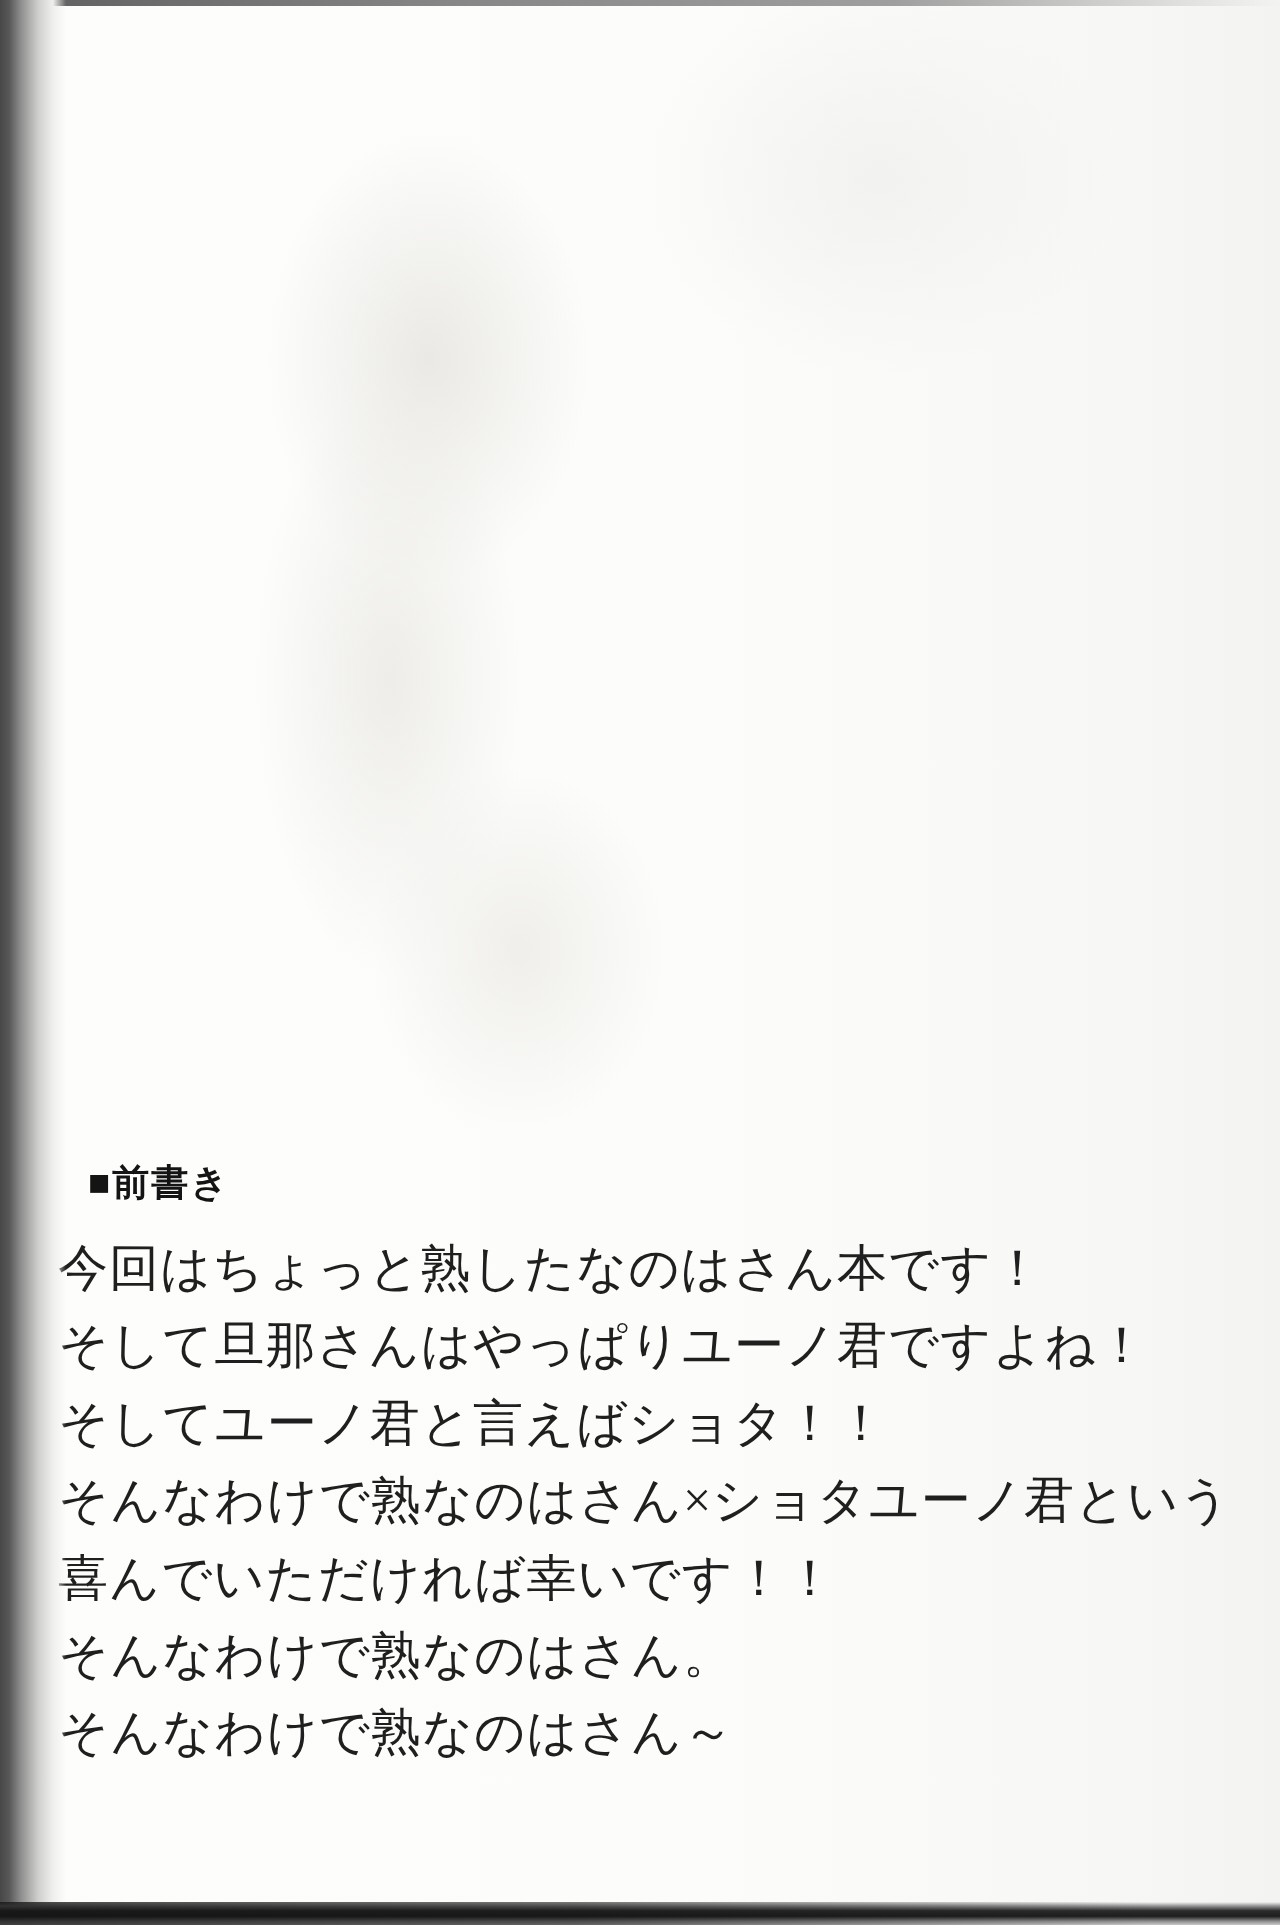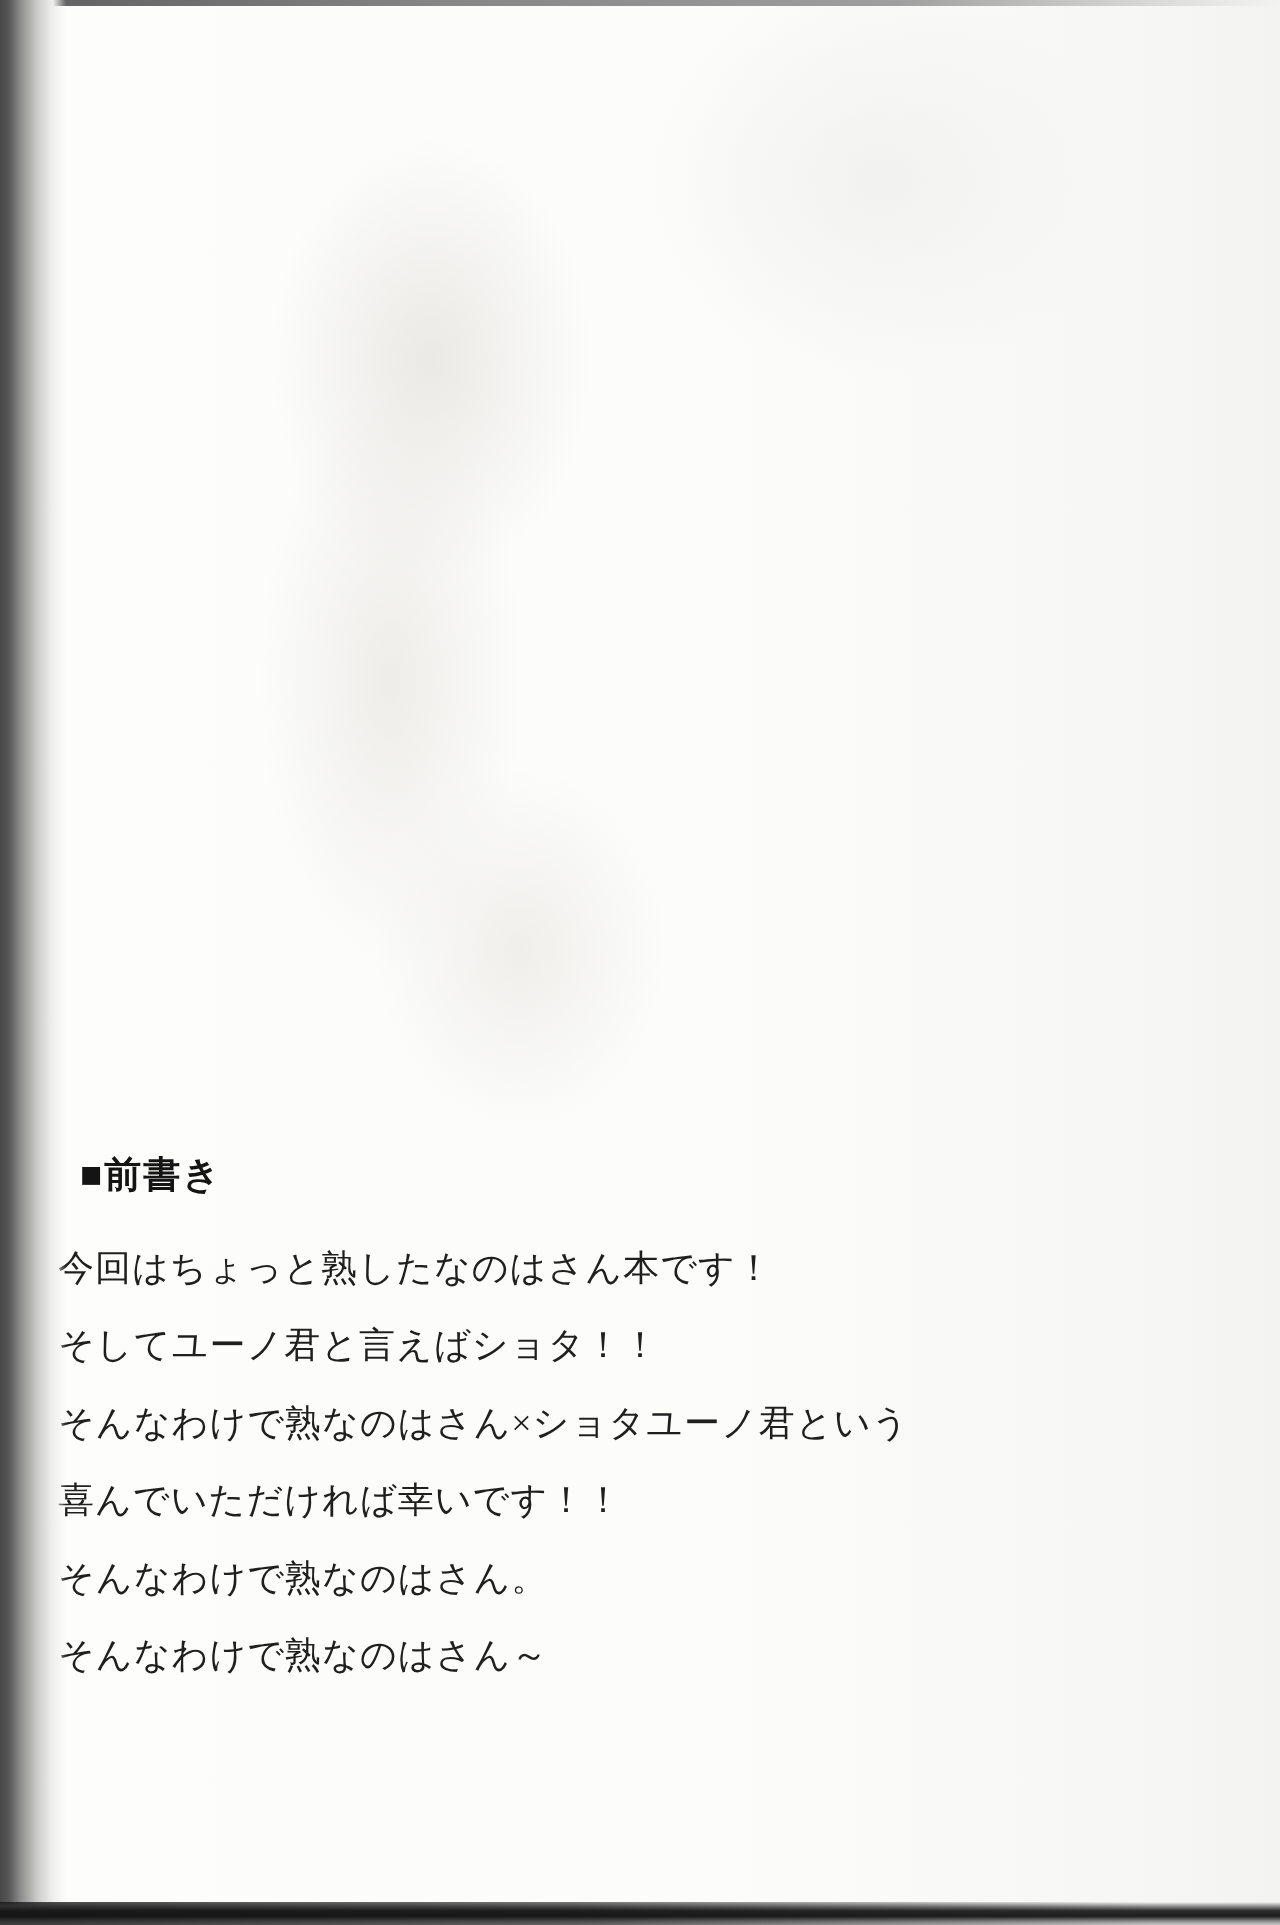--- a/index.html
+++ b/index.html
@@ -62,54 +62,55 @@
   .content {
     position: absolute;
     inset: 0;
     z-index: 2;
     color: #1e1e1e;
   }
   .heading {
     position: absolute;
     top: 1146px;
     left: 76px;
-    margin: 4px;
+    margin: 12px;
     font-family: "Liberation Sans", "DejaVu Sans", sans-serif;
     font-size: 37px;
     font-weight: bold;
     letter-spacing: 2px;
     color: #141414;
   }
   .body-text {
     position: absolute;
     top: 1240px;
     left: 58px;
     width: 1100px;
   }
   .body-text p {
     margin: 0;
     height: 77.4px;
-    font-size: 36px;
+    font-size: 50px;
     letter-spacing: 1px;
     line-height: 56px;
     color: #1f1f1f;
     white-space: nowrap;
   }
 </style>
 </head>
 <body>
 
 <div class="page">
   <div class="ghost"></div>
 
   <div class="content">
     <h1 class="heading">■前書き</h1>
 
     <div class="body-text">
       <p>今回はちょっと熟したなのはさん本です！</p>
+      <p>そして旦那さんはやっぱりユーノ君ですよね！</p>
       <p>そしてユーノ君と言えばショタ！！</p>
       <p>そんなわけで熟なのはさん×ショタユーノ君という</p>
       <p>喜んでいただければ幸いです！！</p>
       <p>そんなわけで熟なのはさん。</p>
       <p>そんなわけで熟なのはさん～</p>
     </div>
   </div>
 
   <div class="scan-edge-top"></div>
   <div class="scan-edge-left"></div>

